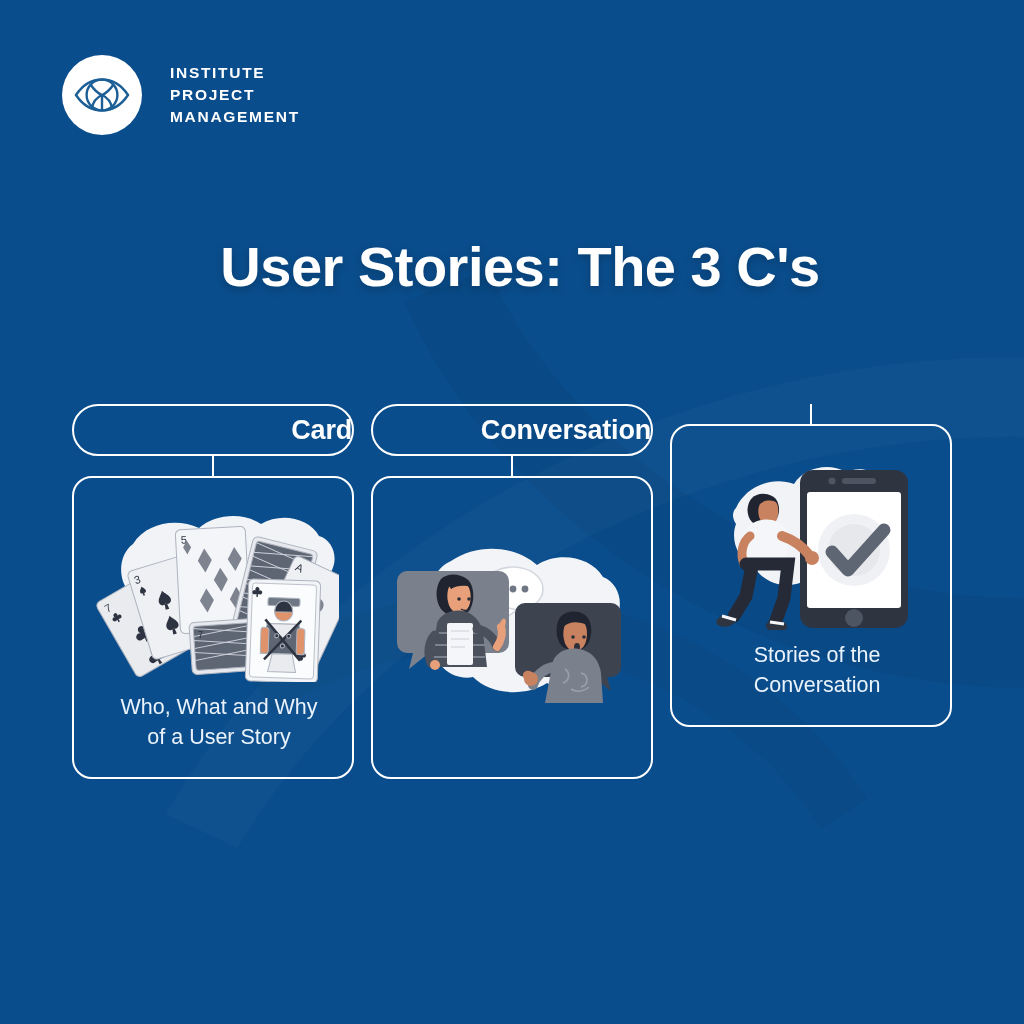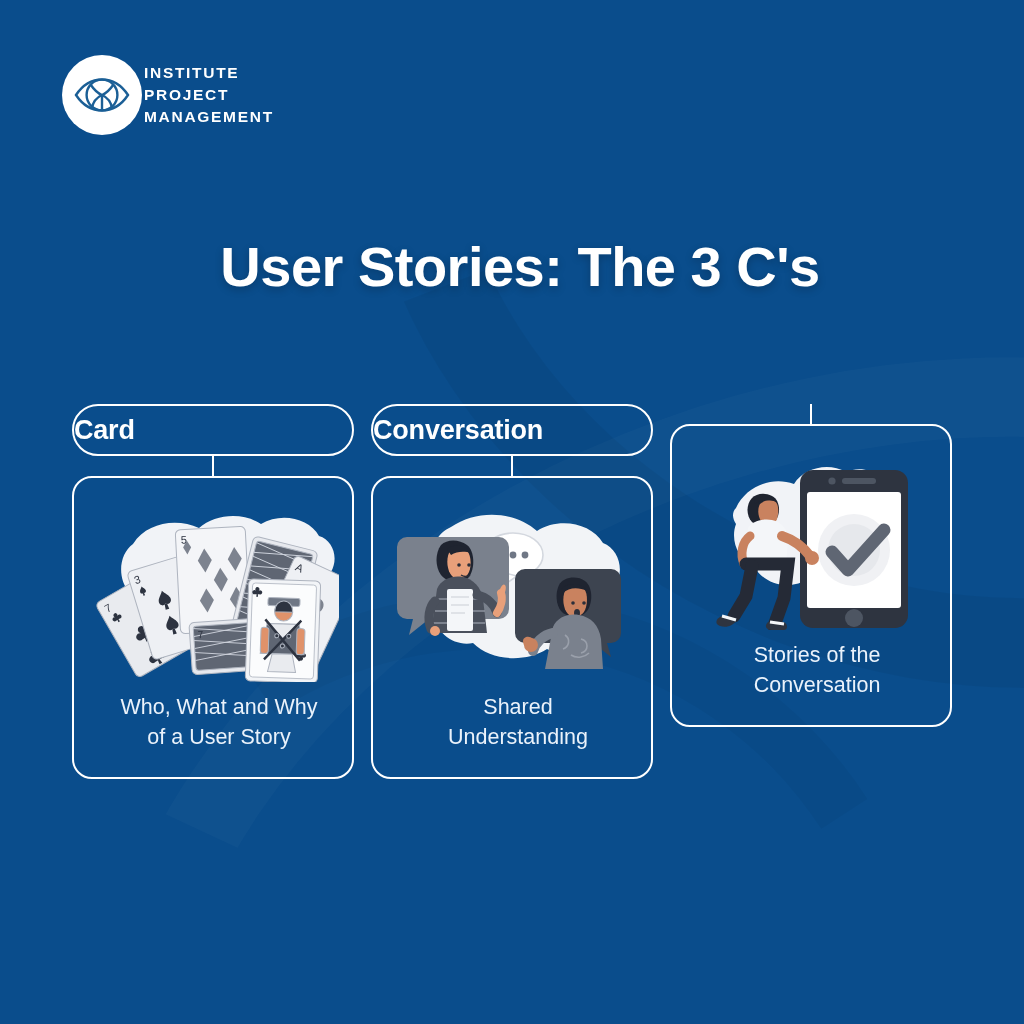--- a/index.html
+++ b/index.html
@@ -47,21 +47,21 @@
   .sw5 {
     width:900px; height:900px; left:40px; bottom:-470px;
     border:55px solid transparent;
     border-top-color:rgba(0,0,0,.035);
     transform:rotate(12deg);
   }
 
   
   .logo-row {
     position:absolute; left:62px; top:55px;
-    display:flex; align-items:center; gap:2px; z-index:5;
+    display:flex; align-items:center; gap:28px; z-index:5;
   }
   .logo-mark {
     width:80px; height:80px; border-radius:50%;
     background:#ffffff; display:flex; align-items:center; justify-content:center;
     flex:0 0 auto;
   }
   .logo-text {
     color:#ffffff; font-weight:bold; font-size:15.5px;
     line-height:1.40; letter-spacing:1.7px;
   }
@@ -77,21 +77,21 @@
 
   
   .columns {
     position:absolute; top:404px; left:72px; width:880px;
     display:flex; justify-content:space-between; z-index:5;
   }
   .col { width:282px; display:flex; flex-direction:column; align-items:center; }
 
   .pill {
     width:100%; height:52px; border:2.5px solid #ffffff; border-radius:26px;
-    display:flex; align-items:center; justify-content:flex-start;
+    display:flex; align-items:center; justify-content:flex-end;
     color:#ffffff; font-size:27px; font-weight:bold;
     letter-spacing:-0.2px; white-space:nowrap;
   }
   .connector { width:2.5px; height:20px; background:#ffffff; }
 
   .card {
     width:100%; height:303px; border:2.5px solid #ffffff; border-radius:20px;
     display:flex; flex-direction:column; align-items:center;
     padding:14px 12px 18px;
   }
@@ -326,22 +326,20 @@
             <g stroke="#9aa0ab" stroke-width="1.6" fill="none">
               <path d="M176 132c6 4 4 12-2 14M192 136c8 2 8 12 0 14M182 152c6 4 14 2 18-2"></path>
             </g>
 
             <path d="M164 130c-10 2-18 10-20 18" stroke="#7a818d" stroke-width="10" fill="none" stroke-linecap="round"></path>
             <path d="M146 146c-6 2-12-2-12-8 0-4 6-6 10-2" fill="#c9825f"></path>
             <circle cx="142" cy="142" r="7" fill="#c9825f"></circle>
           </g>
         </svg>
       </div>
-      <div class="caption">Shared
-Understanding</div>
     </div>
   </div>
 
   <div class="col">
     <div class="connector"></div>
     <div class="card">
       <div class="art">
         <svg width="238" height="180" viewBox="0 0 238 180">
 
           <path d="M44 58c10-22 36-32 58-24 10-16 34-22 52-12 18-8 40 2 46 20 10 16 4 38-10 48 4 18-8 38-26 42-14 14-40 14-54 0-18 8-40 0-48-16-16-6-24-26-18-42-4-6-4-12 0-16z" fill="#f1f3f7"></path>

